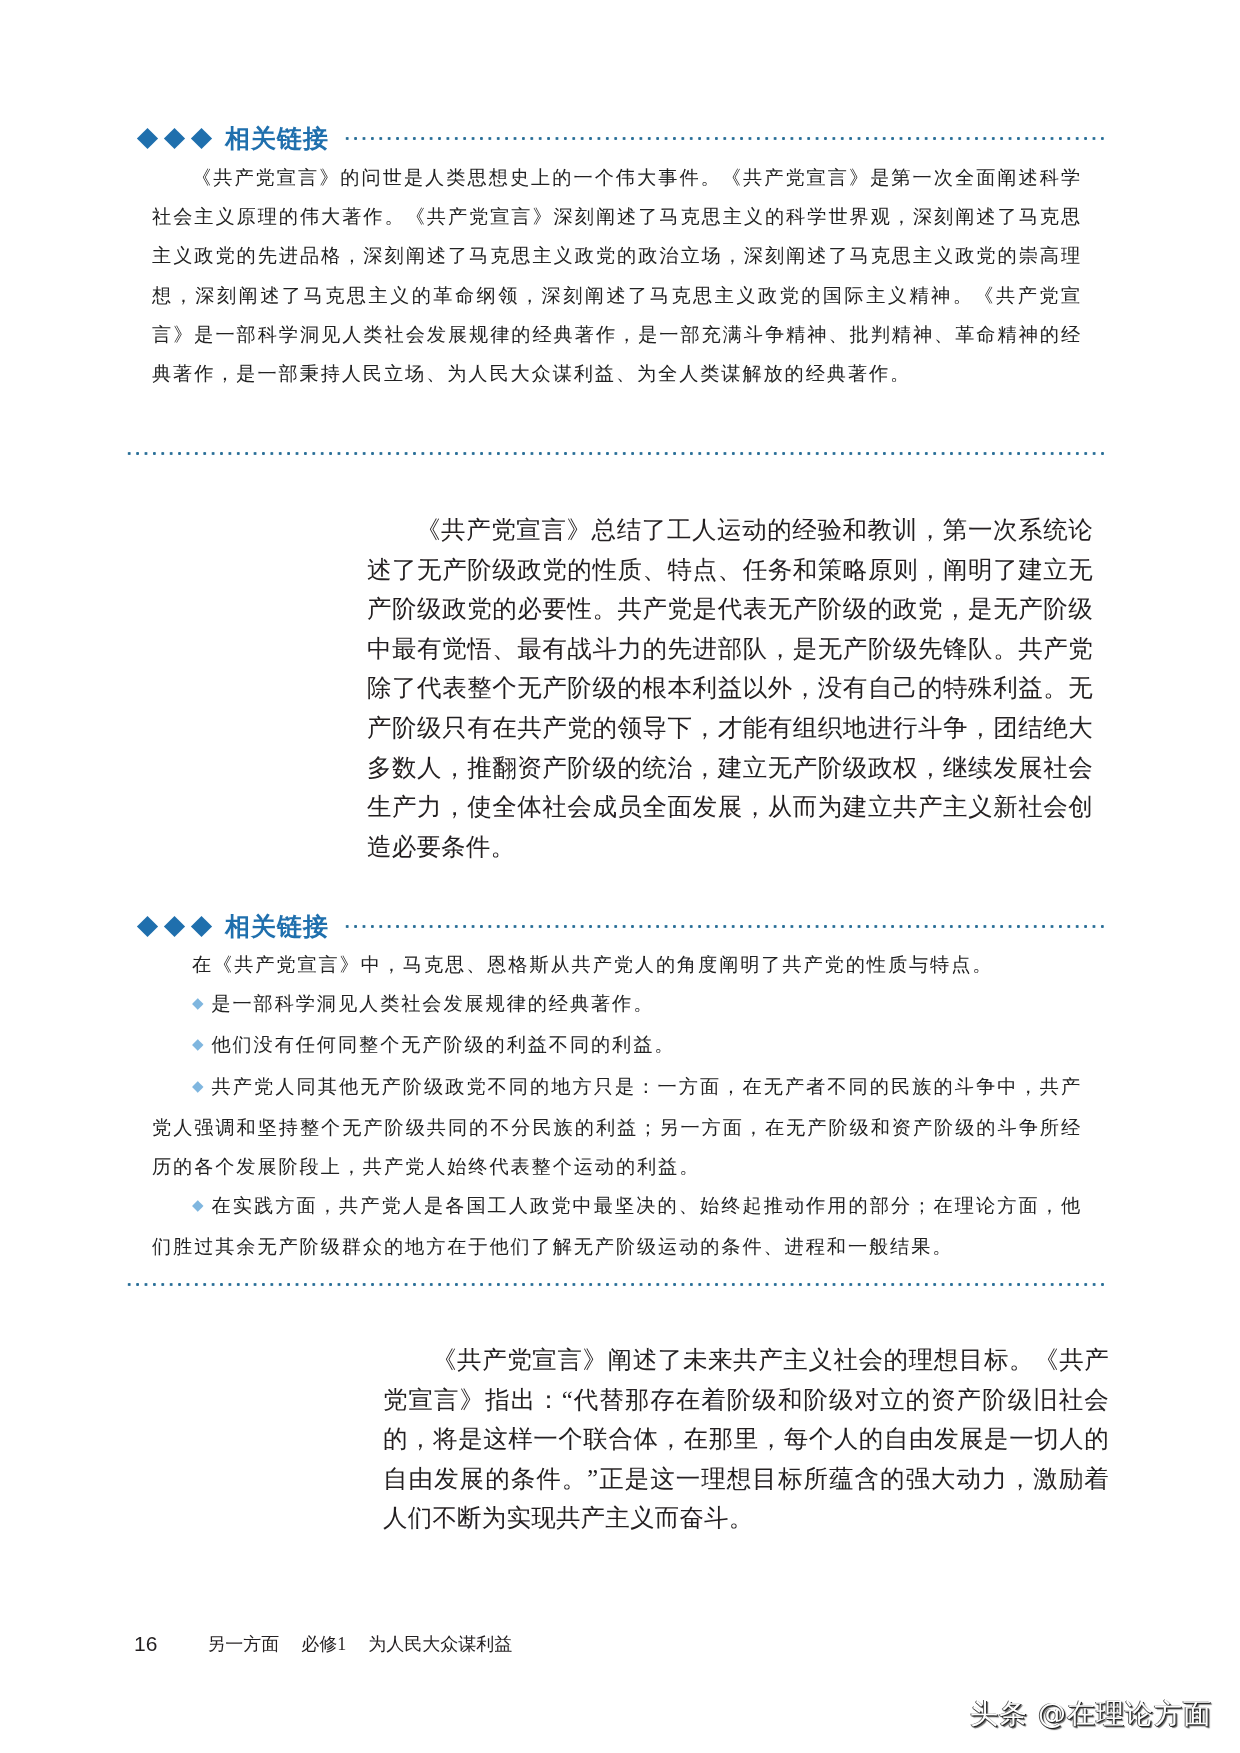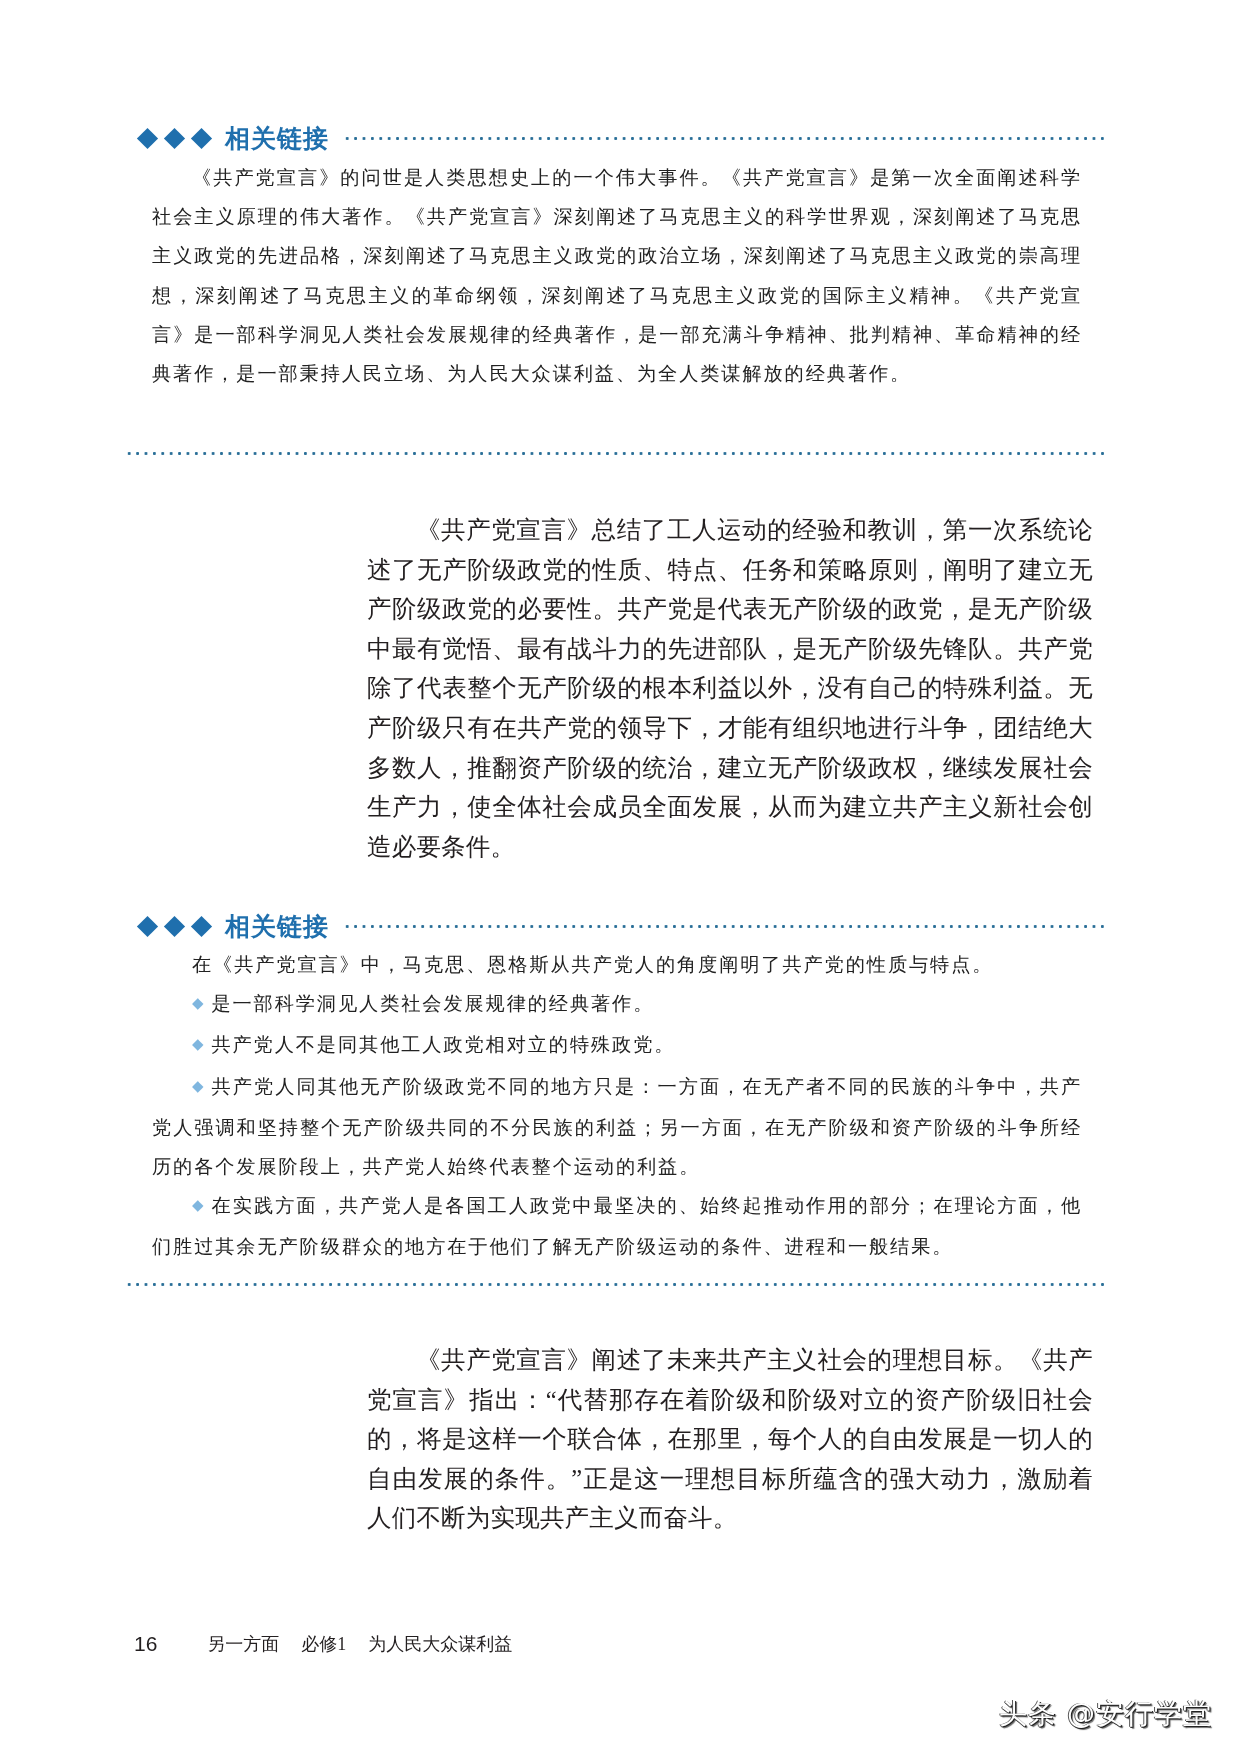--- a/index.html
+++ b/index.html
@@ -95,31 +95,31 @@
     <span class="diamond"></span>
     <span class="diamond"></span>
   </div>
   <span class="box-title">相关链接</span>
   <div class="dotline"></div>
 </div>
 
 <div class="box-text" style="top:945px;">
   <p class="indent">在《共产党宣言》中，马克思、恩格斯从共产党人的角度阐明了共产党的性质与特点。</p>
   <p class="indent"><span class="bullet-mark">◆</span><span>是一部科学洞见人类社会发展规律的经典著作。</span></p>
-  <p class="indent"><span class="bullet-mark">◆</span><span>共产党人不是同其他工人政党相对立的特殊政党。</span></p>
+  <p class="indent"><span class="bullet-mark">◆</span><span>他们没有任何同整个无产阶级的利益不同的利益。</span></p>
   <p class="indent"><span class="bullet-mark">◆</span><span>共产党人同其他无产阶级政党不同的地方只是：一方面，在无产者不同的民族的斗争中，共产党人强调和坚持整个无产阶级共同的不分民族的利益；另一方面，在无产阶级和资产阶级的斗争所经历的各个发展阶段上，共产党人始终代表整个运动的利益。</span></p>
   <p class="indent"><span class="bullet-mark">◆</span><span>在实践方面，共产党人是各国工人政党中最坚决的、始终起推动作用的部分；在理论方面，他们胜过其余无产阶级群众的地方在于他们了解无产阶级运动的条件、进程和一般结果。</span></p>
 </div>
 
 <div class="dotline-full" style="top:1283px;"></div>
 
-<div class="main-text" style="top:1340px;">
+<div class="main-text" style="top:1340px;margin-left:16px;">
   <p>《共产党宣言》阐述了未来共产主义社会的理想目标。《共产党宣言》指出：“代替那存在着阶级和阶级对立的资产阶级旧社会的，将是这样一个联合体，在那里，每个人的自由发展是一切人的自由发展的条件。”正是这一理想目标所蕴含的强大动力，激励着人们不断为实现共产主义而奋斗。</p>
 </div>
 
 <div class="footer">
   <span class="page-num">16</span>
   <span class="footer-item">另一方面</span>
   <span class="footer-item">必修1</span>
   <span class="footer-item">为人民大众谋利益</span>
 </div>
 
-<div class="watermark">头条 @安行学堂</div>
+<div class="watermark">头条 @在理论方面</div>
 
 </body></html>

